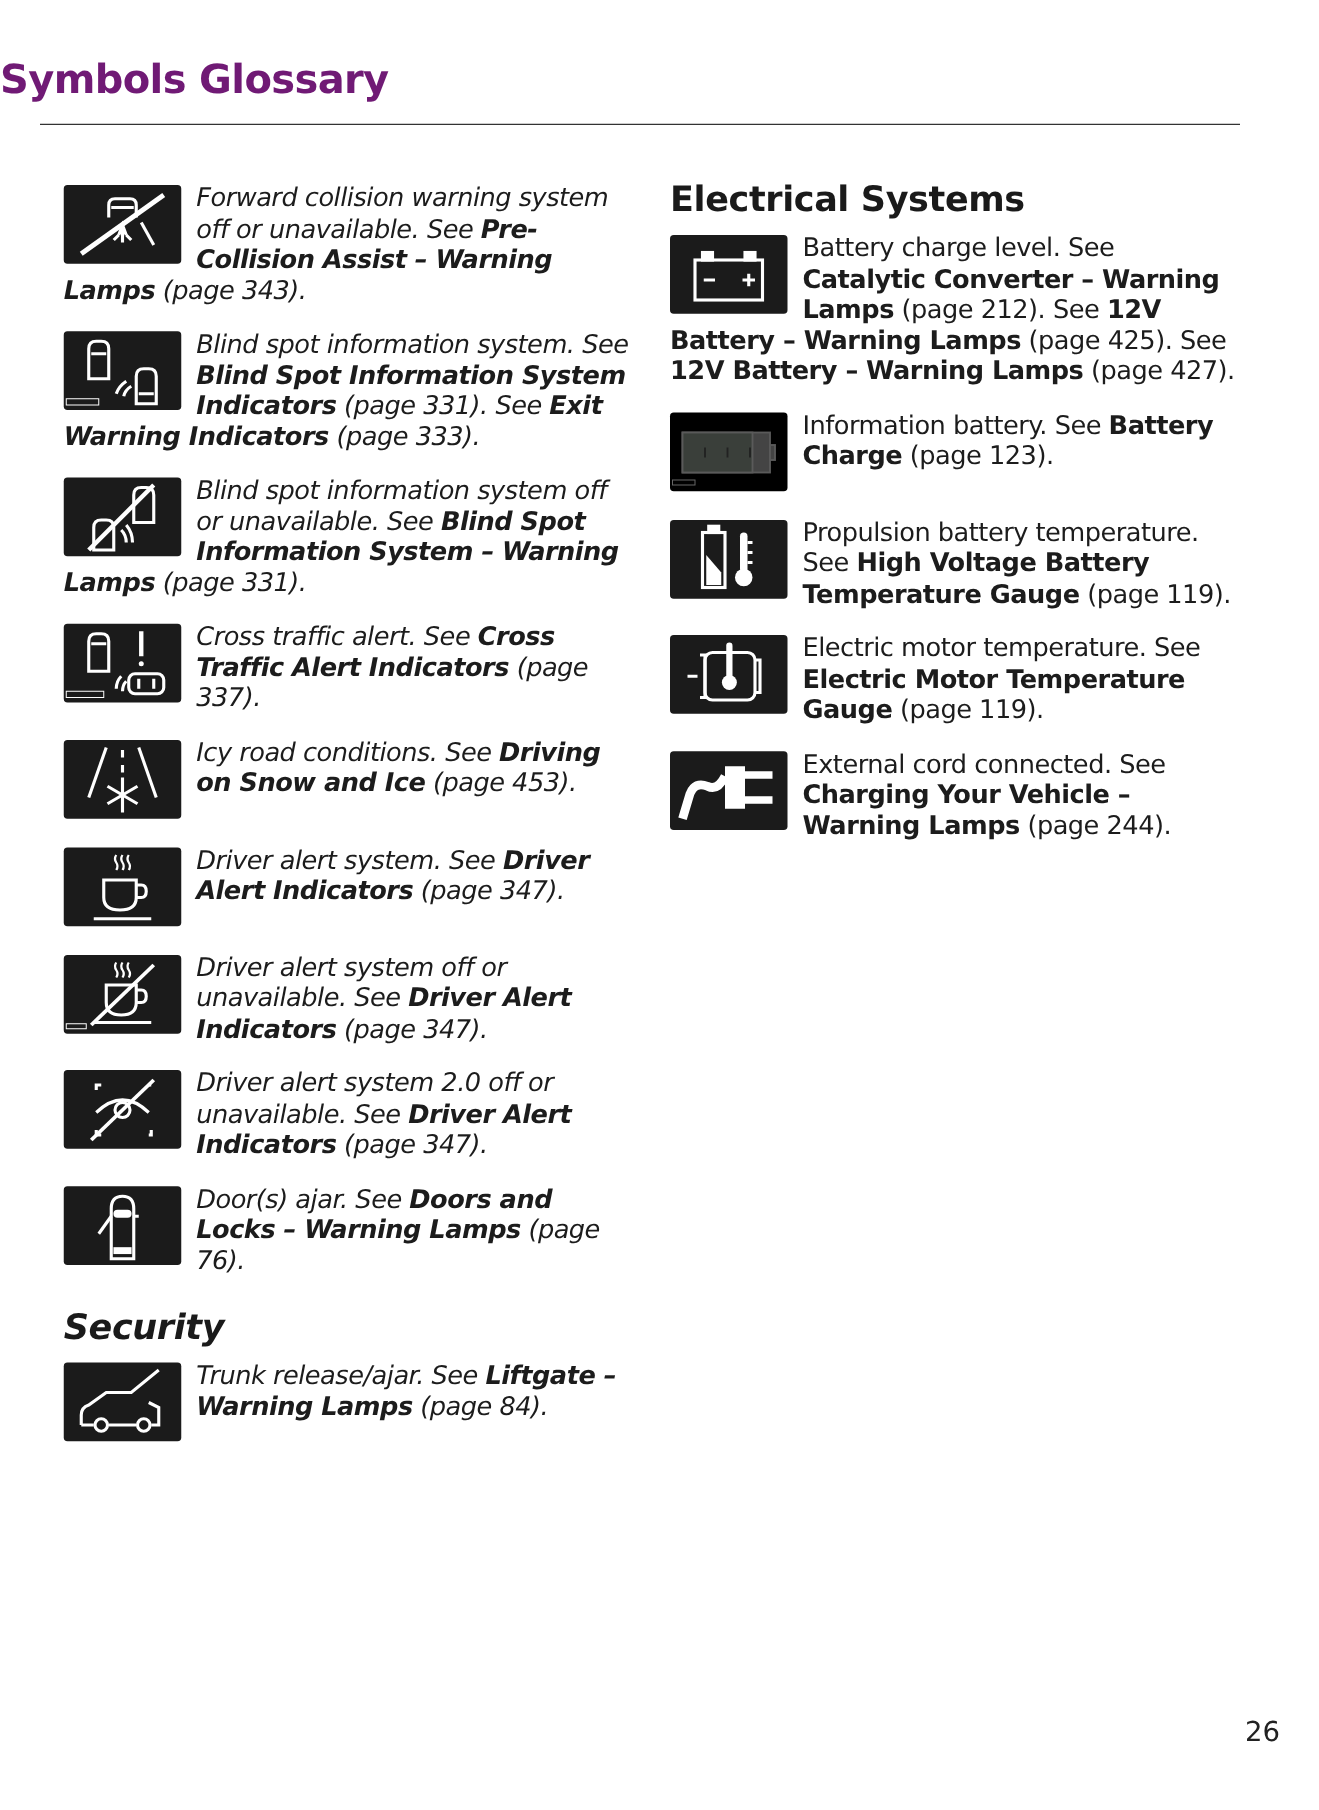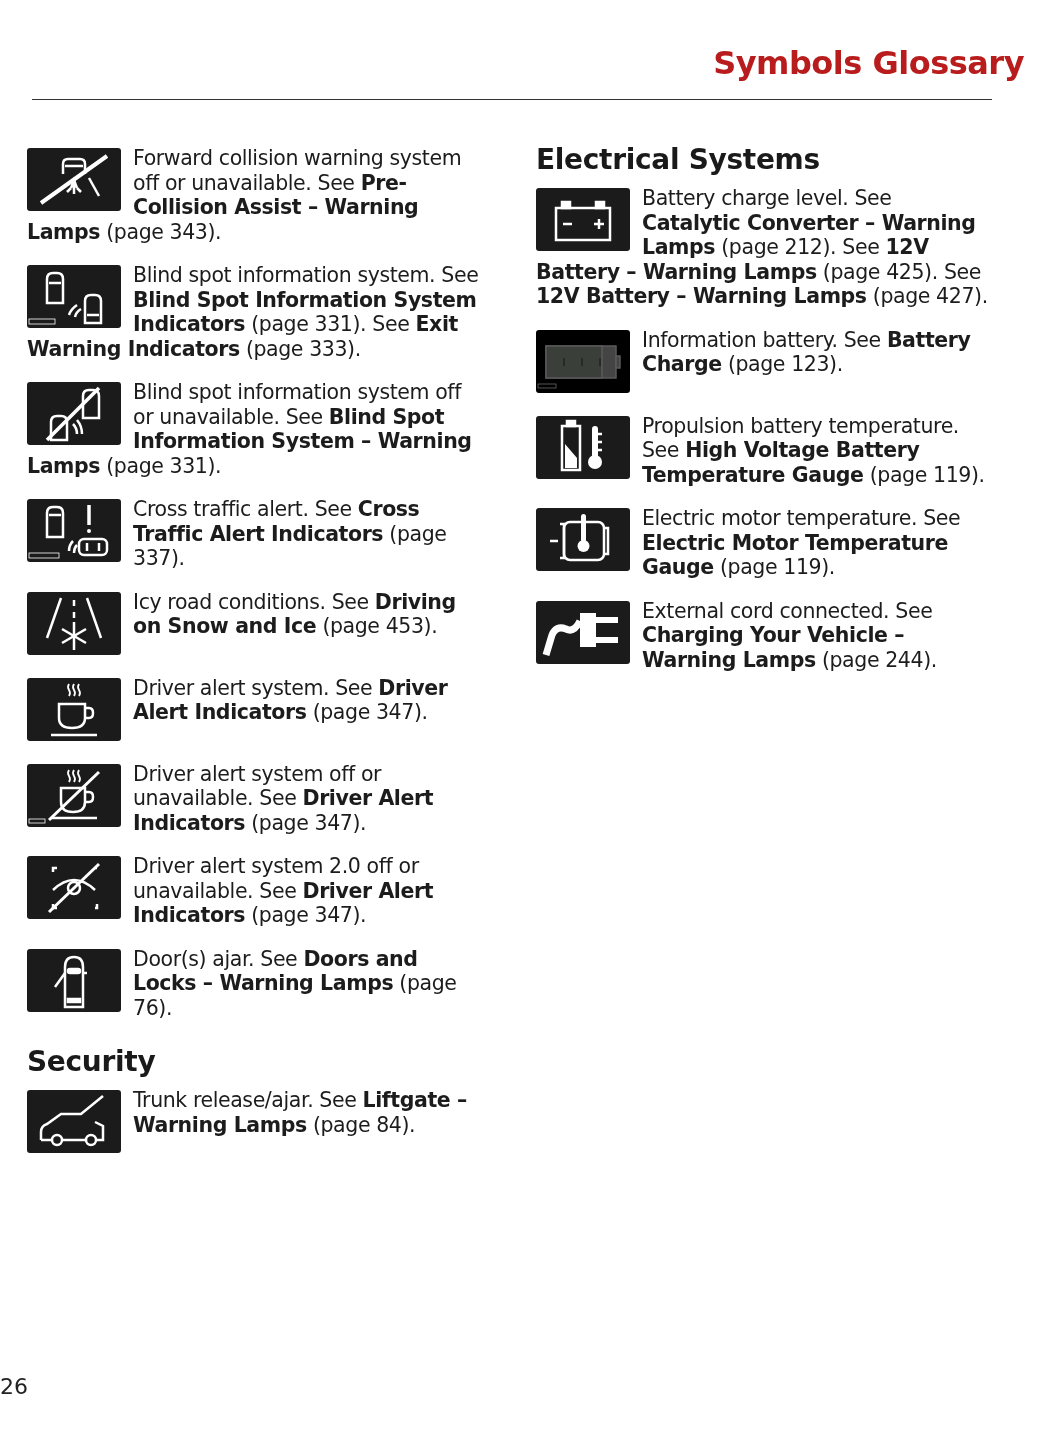--- a/index.html
+++ b/index.html
@@ -1,45 +1,45 @@
 <!DOCTYPE html>
 <html><head>
   <meta charset="utf-8">
   <style>
     html, body { margin: 0; padding: 0; background: #ffffff; }
     body {
       width: 1055px; height: 1448px; position: relative; overflow: hidden;
       font-family: "DejaVu Sans", sans-serif; color: #1c1c1c;
     }
     .page-title {
-      position: absolute; top: 44px; left: 0; width: 1024px; text-align: right;
+      position: absolute; top: 44px; left: 0; width: 1024px; text-align: left;
       font-family: "DejaVu Sans", sans-serif; font-weight: bold; font-size: 32px;
-      letter-spacing: -0.5px; color: #b91c1c;
+      letter-spacing: -0.5px; color: #701a75;
     }
     .title-rule {
       position: absolute; top: 99px; left: 32px; width: 960px; height: 1px; background: #333;
     }
     .col { position: absolute; top: 146px; width: 452px; }
-    .col-left { left: 27px; }
+    .col-left { left: 51px; font-style: italic; }
     .col-right { left: 536px; }
     .section-heading {
       font-weight: bold; font-size: 28px; letter-spacing: -0.3px; margin: 0 0 12px 0; color: #1a1a1a;
       line-height: 28px;
     }
     .entry { position: relative; margin-bottom: 19px; font-size: 20.5px; line-height: 24.5px; letter-spacing: -0.4px; }
     .entry .icon {
       float: left; width: 94px; height: 63px; background: #1b1b1b; border-radius: 3px;
       margin: 2px 12px 2px 0; position: relative;
     }
     .entry .icon svg { position: absolute; left: 0; top: 0; width: 94px; height: 63px; }
     .entry b { font-weight: bold; }
     .entry::after { content: ""; display: block; clear: both; }
     .section-security { margin-top: 28px; }
     .page-number {
-      position: absolute; top: 1374px; left: 0; width: 1024px; text-align: left; font-size: 22px; color: #222;
+      position: absolute; top: 1374px; left: 0; width: 1024px; text-align: right; font-size: 22px; color: #222;
     }
   </style>
 </head>
 <body>
 
 <div class="page-title">Symbols Glossary</div>
 <div class="title-rule"></div>
 
 <div class="col col-left">
 

